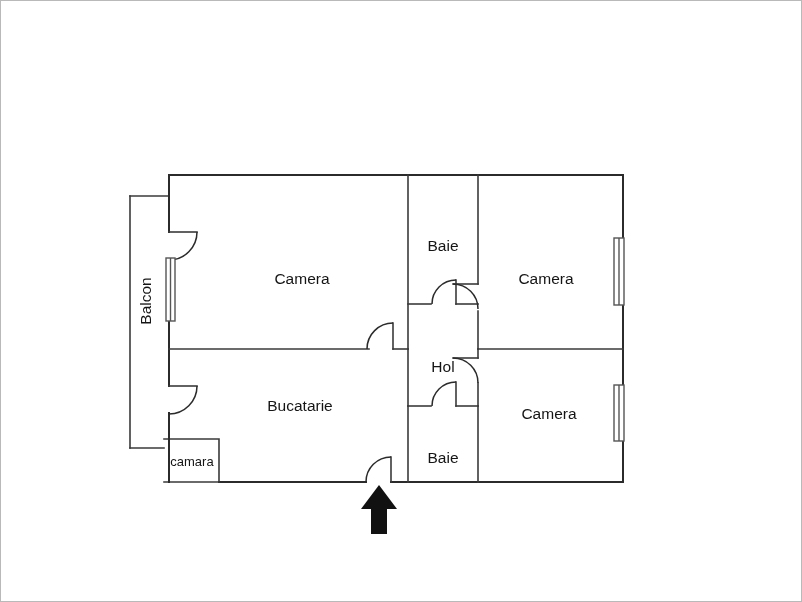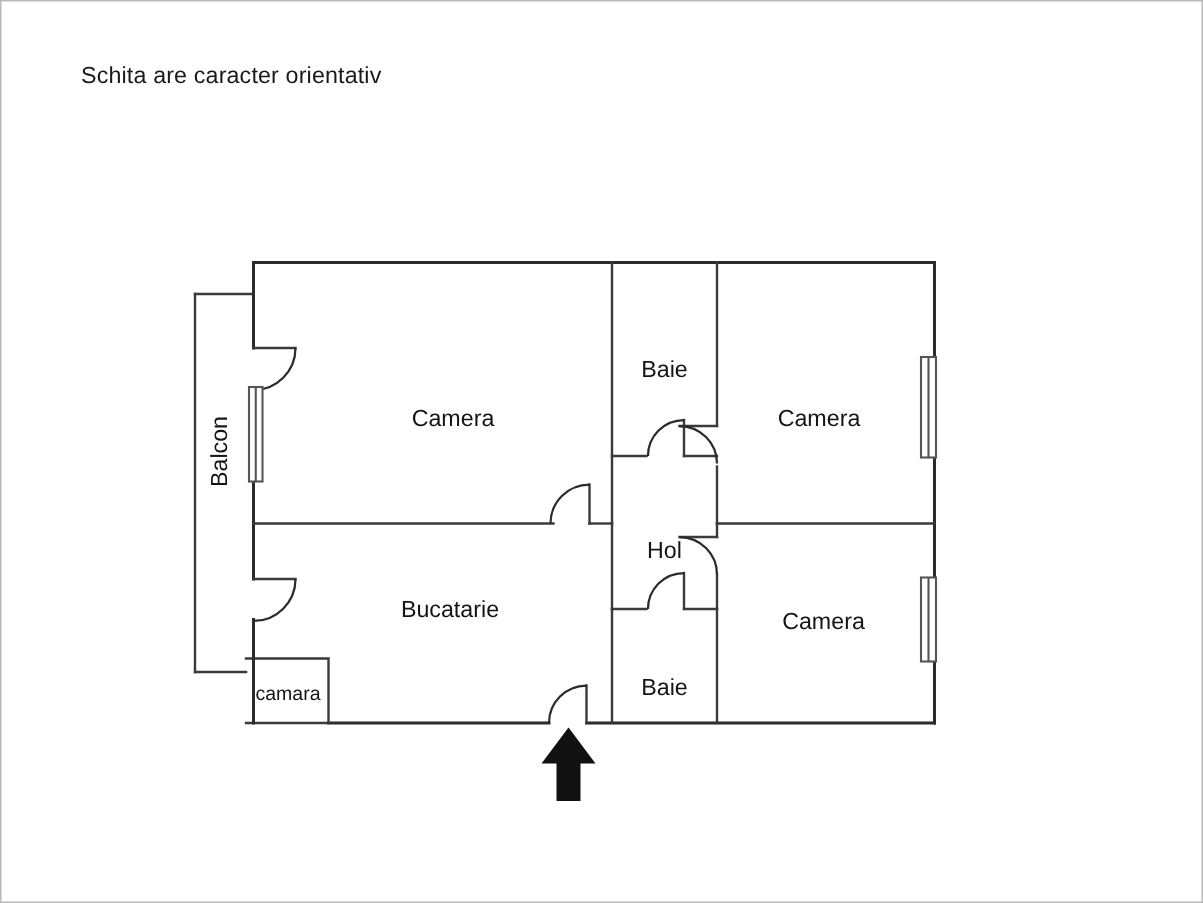--- a/index.html
+++ b/index.html
@@ -75,21 +75,20 @@
   }
   .entry-arrow {
     fill: #111111;
   }
 </style>
 </head>
 <body>
 
 <div class="page">
 
-  <div class="title">Schita are caracter orientativ</div>
 
   <svg class="plan-svg" viewBox="0 0 802 602">
 
     <g>
 
       <path class="wall-thin" d="M 129 195 L 168 195"></path>
 
       <path class="wall-thin" d="M 129 195 L 129 447"></path>
 
       <path class="wall-thin" d="M 129 447 L 163 447"></path>

